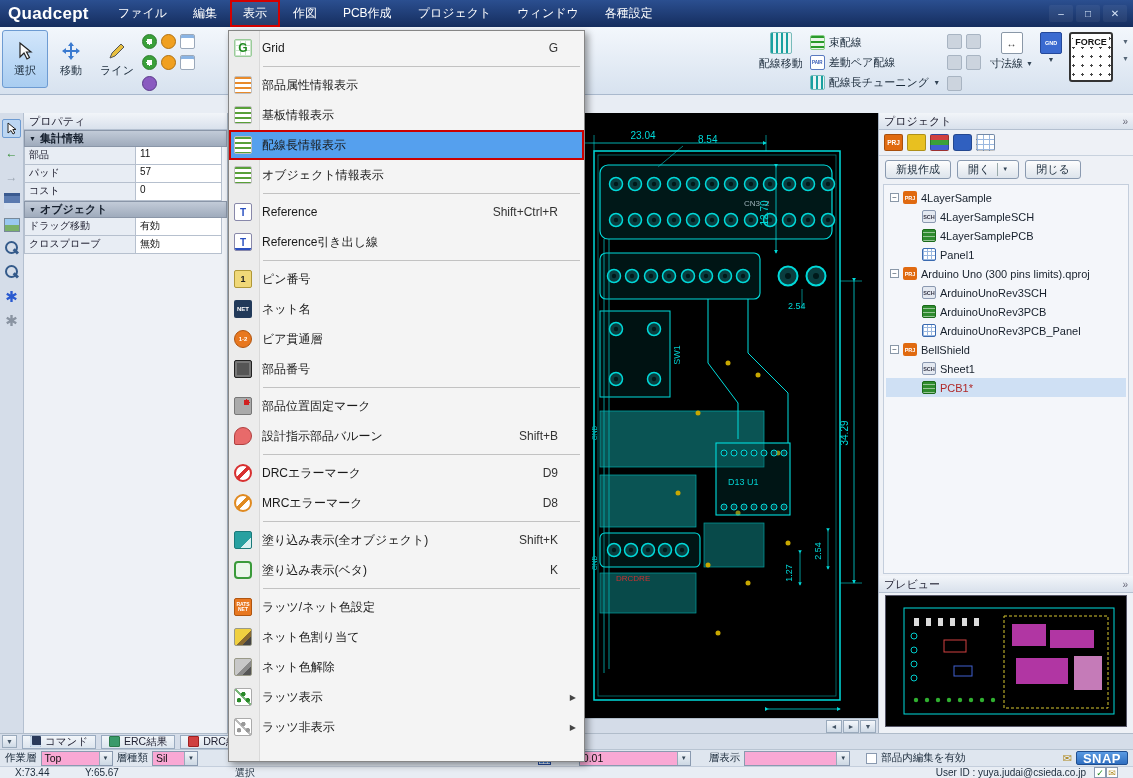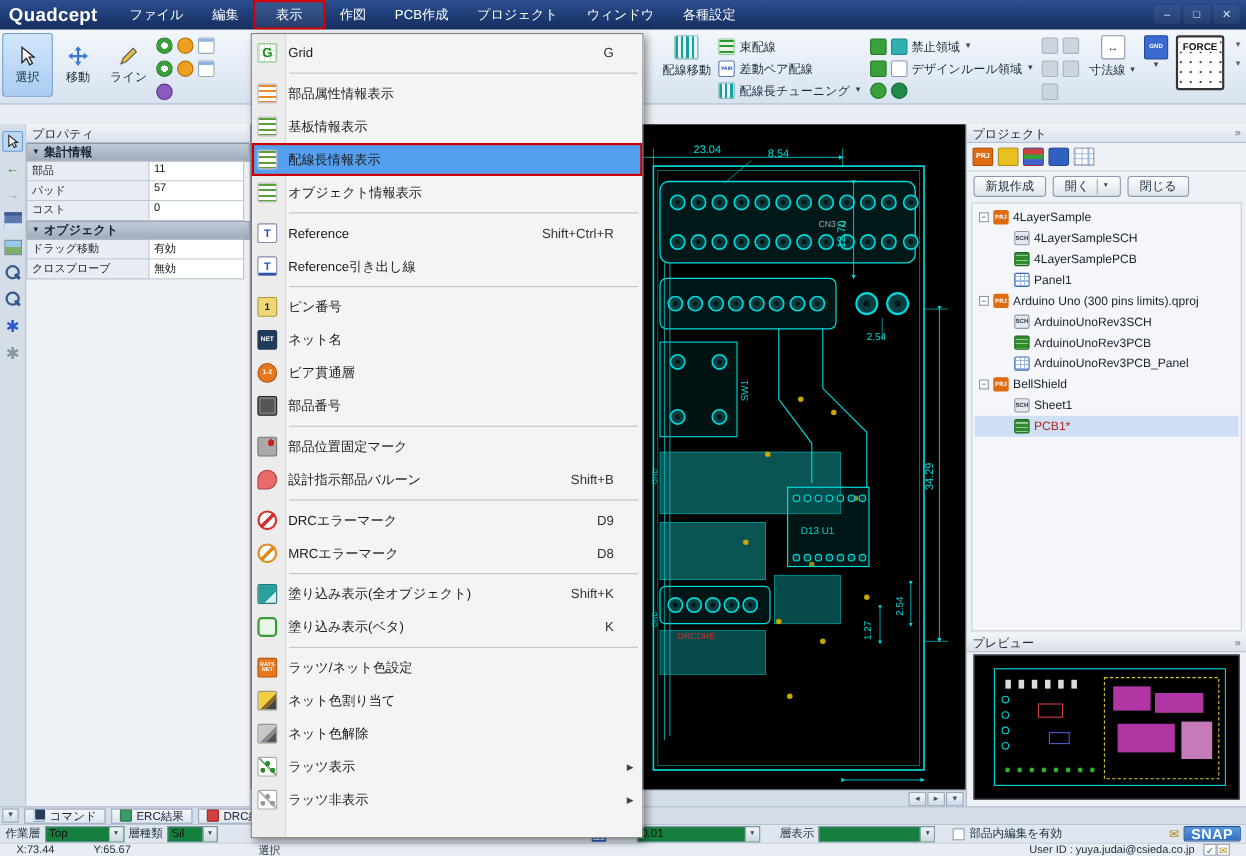--- a/index.html
+++ b/index.html
@@ -3,21 +3,21 @@
 <meta charset="utf-8">
 <style>
 *{margin:0;padding:0;box-sizing:border-box;font-family:"Liberation Sans","DejaVu Sans",sans-serif;}
 html,body{width:1133px;height:778px;overflow:hidden;background:#e8edf4;}
 #window{position:relative;width:1133px;height:778px;background:#e8edf4;}
 
 
 .titlebar{position:absolute;left:0;top:0;width:1133px;height:27px;background:linear-gradient(#2b4f90,#152d5e);display:flex;align-items:center;color:#fff;}
 .logo{font-size:17px;font-weight:bold;padding:0 16px 0 8px;letter-spacing:.3px;}
 .menu-item{font-size:12px;padding:5px 13px;cursor:default;}
-.menu-item.hl{border:2px solid #d40000;padding:3px 19px;background:rgba(255,255,255,.07);}
+.menu-item.hl{border:2px solid #d40000;padding:3px 11px;background:rgba(255,255,255,.07);}
 .win-controls{margin-left:auto;display:flex;gap:3px;padding-right:6px;}
 .win-btn{width:24px;height:17px;font-size:10px;color:#d8e6f8;display:flex;align-items:center;justify-content:center;background:rgba(255,255,255,.06);border-radius:2px;}
 
 
 .toolbar{position:absolute;left:0;top:27px;width:1133px;height:68px;background:linear-gradient(#f3f7fc,#d7e2ef);border-bottom:1px solid #a9b9cd;display:flex;align-items:flex-start;padding:3px 2px 0 2px;}
 .tbb{width:46px;height:58px;display:flex;flex-direction:column;align-items:center;justify-content:center;gap:2px;font-size:11px;color:#1a2a3a;border:1px solid transparent;border-radius:3px;flex:none;}
 .tbb.sel{background:linear-gradient(#d2e6fb,#a9cdf1);border-color:#6d9bd2;}
 .minigrid{display:grid;grid-template-columns:repeat(3,17px);grid-auto-rows:19px;gap:2px;padding:4px 2px;flex:none;}
 .mi16{width:15px;height:15px;border:1px solid #9aa8ba;border-radius:2px;background:#fff;}
 .mi-green{border-radius:50%;border-color:#2a7a2a;background:radial-gradient(circle,#fff 0 3px,#3aa03a 3px);}
@@ -109,21 +109,21 @@
 
 
 .btabs{position:absolute;left:0;top:733px;width:1133px;height:16px;background:#d5dde9;border-top:1px solid #b0bcca;display:flex;align-items:center;gap:5px;padding-left:2px;}
 .bt-corner{width:15px;height:13px;background:linear-gradient(#f4f7fb,#cfdae6);border:1px solid #9aaabc;font-size:7px;color:#456;display:flex;align-items:center;justify-content:center;}
 .btab{height:14px;display:flex;align-items:center;gap:4px;background:linear-gradient(#f2f6fa,#dde5ee);border:1px solid #9aabc0;font-size:10.5px;padding:0 7px;color:#223;}
 .bti{width:11px;height:11px;border-radius:1px;flex:none;}
 .bti-cmd{background:#2a3a5a;box-shadow:inset 2px -2px 0 #cde;}
 .bti-erc{background:#3a9a6a;border:1px solid #2a7a4a;}
 .bti-drc{background:#d04040;border:1px solid #a02020;}
 .statusbar{position:absolute;left:0;top:749px;width:1133px;height:17px;background:#dfe6ef;border-top:1px solid #b8c4d2;display:flex;align-items:center;padding:0 5px;font-size:10.5px;color:#1a2a3a;gap:4px;}
-.combo{height:15px;background:#15803d;border:1px solid #8a9ab0;display:flex;align-items:center;font-size:10.5px;padding-left:3px;color:#111;}
+.combo{height:15px;background:#f9a8d4;border:1px solid #8a9ab0;display:flex;align-items:center;font-size:10.5px;padding-left:3px;color:#111;}
 .combo .arr{margin-left:auto;width:13px;height:13px;background:linear-gradient(#f0f4f8,#cdd8e4);border-left:1px solid #9ab;font-size:6px;display:flex;align-items:center;justify-content:center;color:#345;}
 .gicon{width:13px;height:13px;background:#3a7ad9;border:1px solid #24489a;background-image:repeating-linear-gradient(0deg,rgba(255,255,255,.7) 0 1px,transparent 1px 4px),repeating-linear-gradient(90deg,rgba(255,255,255,.7) 0 1px,transparent 1px 4px);}
 .cbx{width:11px;height:11px;background:#fff;border:1px solid #8a9ab0;}
 .snap{height:14px;background:linear-gradient(#5a9ae2,#2f6ec0);border:1px solid #1f4e90;border-radius:2px;color:#fff;font-weight:bold;font-size:13px;display:flex;align-items:center;padding:0 6px;letter-spacing:.5px;}
 .mailic{color:#b08a20;font-size:11px;}
 .infobar{position:absolute;left:0;top:766px;width:1133px;height:12px;background:#e8edf4;border-top:1px solid #c4cedc;display:flex;align-items:center;font-size:10px;color:#1a2a3a;padding:0 15px;}
 .infobar .coord{width:70px;}
 .infobar .selword{margin-left:80px;width:335px;overflow:hidden;white-space:nowrap;}
 .infobar .uid{margin-left:auto;margin-right:8px;}
 .chk-ic{width:12px;height:11px;background:#fff;border:1px solid #8a9ab0;color:#1f8a1f;font-size:9px;line-height:10px;text-align:center;font-weight:bold;}
@@ -221,38 +221,20 @@
           <span>束配線</span>
         </div>
         <div class="tb-row">
           <span class="ib ib-pair">PAIR</span>
           <span>差動ペア配線</span>
         </div>
         <div class="tb-row">
           <span class="ib ib-tune"></span>
           <span>配線長チューニング</span>
           <span class="dd">▼</span>
-        </div>
-      </div>
-      <div class="tb-rows">
-        <div class="tb-row">
-          <span class="ib ib-gsq"></span>
-          <span class="ib ib-tsq"></span>
-          <span>禁止領域</span>
-          <span class="dd">▼</span>
-        </div>
-        <div class="tb-row">
-          <span class="ib ib-gsq"></span>
-          <span class="ib ib-wsq"></span>
-          <span>デザインルール領域</span>
-          <span class="dd">▼</span>
-        </div>
-        <div class="tb-row">
-          <span class="ib ib-gc"></span>
-          <span class="ib ib-gc2"></span>
         </div>
       </div>
       <div class="graygrid">
         <span class="ib ib-gray"></span>
         <span class="ib ib-gray"></span>
         <span class="ib ib-gray"></span>
         <span class="ib ib-gray"></span>
         <span class="ib ib-gray"></span>
       </div>
       <div class="tb-col">

